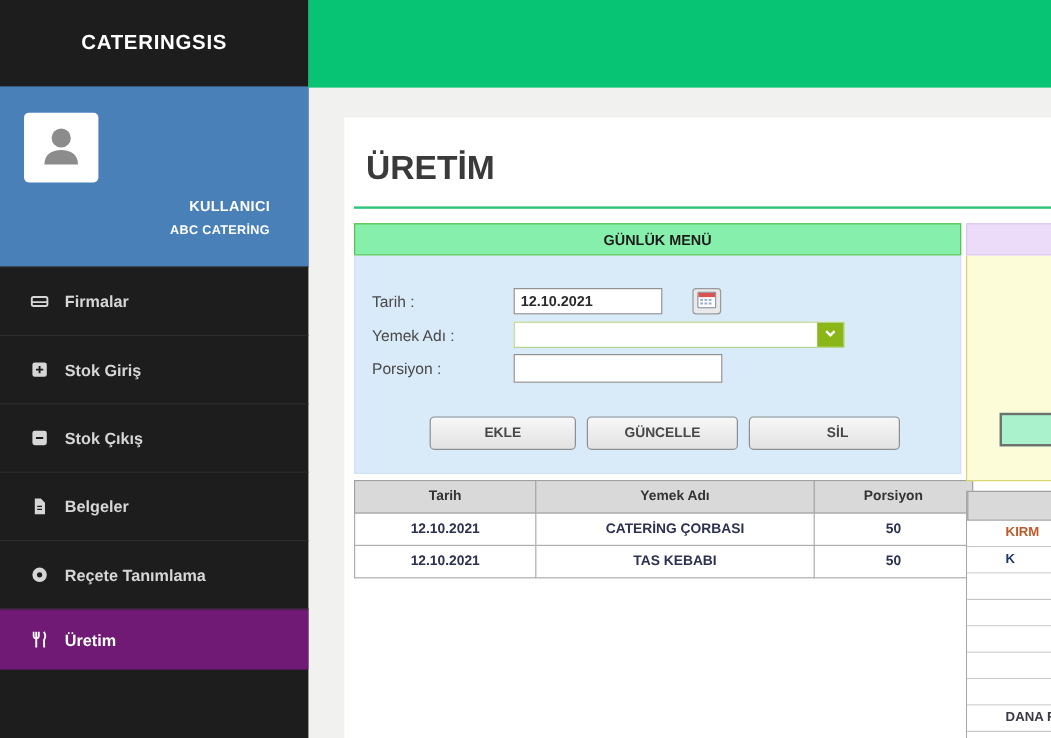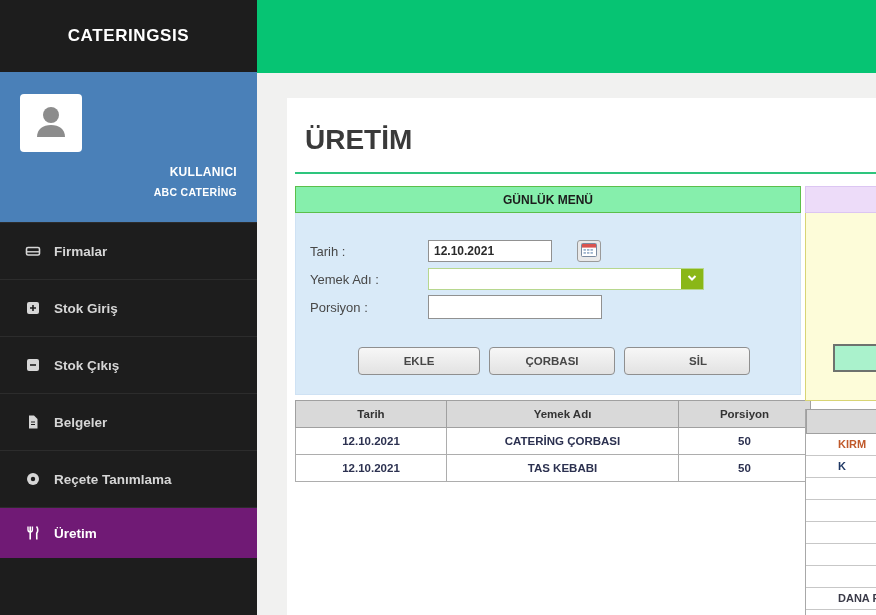--- a/index.html
+++ b/index.html
@@ -8,21 +8,21 @@
     background:#f1f1f0;font-family:"Liberation Sans",sans-serif;
     -webkit-font-smoothing:antialiased;
   }
   
   #sidebar{position:absolute;left:0;top:0;width:257px;height:615px;background:#1d1d1d;}
   .brand{height:72px;display:flex;align-items:center;justify-content:center;
     background:#1d1d1d;color:#fff;font-size:17px;font-weight:bold;letter-spacing:.6px;}
   .user-panel{height:150px;background:#4a80b8;position:relative;}
   .avatar{position:absolute;left:20px;top:22px;width:62px;height:58px;background:#fff;
     border-radius:4px;display:flex;align-items:center;justify-content:center;}
-  .user-texts{position:absolute;right:20px;bottom:24px;text-align:right;color:#fff;}
+  .user-texts{position:absolute;right:32px;bottom:24px;text-align:right;color:#fff;}
   .user-role{font-size:12px;font-weight:bold;letter-spacing:.3px;}
   .user-company{font-size:10.5px;font-weight:bold;margin-top:7px;letter-spacing:.3px;}
   #menu{display:flex;flex-direction:column;}
   .menu-item{height:57px;display:flex;align-items:center;gap:13px;padding-left:24px;
     border-top:1px solid #2c2c2c;color:#d6d6d6;font-size:13.5px;font-weight:600;
     box-sizing:border-box;cursor:pointer;}
   .menu-item.active{background:#701a75;color:#fff;height:51px;border-top:1px solid #2c2c2c;}
   .mi-icon{width:17px;display:flex;align-items:center;justify-content:center;}
   
   #topbar{position:absolute;left:257px;top:0;width:619px;height:73px;background:#06c473;}
@@ -202,21 +202,21 @@
           </div>
         </div>
 
         <div class="form-row">
           <div class="form-label">Porsiyon :</div>
           <input class="tb porsiyon-input" type="text" value="" style="">
         </div>
 
         <div class="btn-row">
           <button class="btn btn-ekle">EKLE</button>
-          <button class="btn btn-guncelle">ÇORBASI</button>
+          <button class="btn btn-guncelle">GÜNCELLE</button>
           <button class="btn btn-sil">SİL</button>
         </div>
       </div>
 
       <table class="menu-table">
         <thead>
             <tr id="menu-table-head">
               <th class="col-tarih">Tarih</th>
               <th class="col-yemek">Yemek Adı</th>
               <th class="col-porsiyon">Porsiyon</th>

